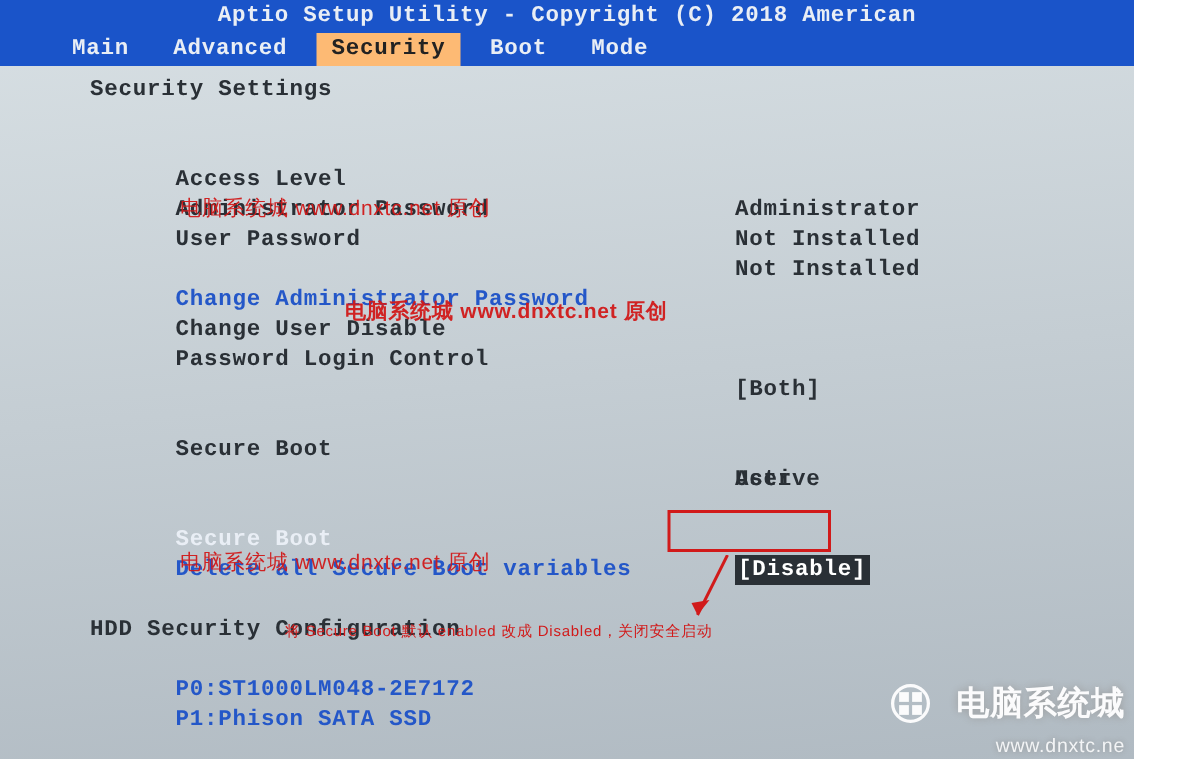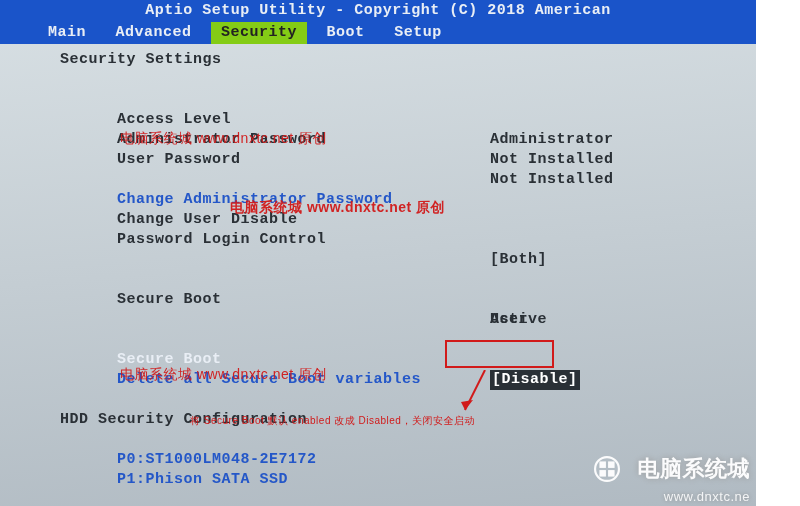--- a/index.html
+++ b/index.html
@@ -7,21 +7,21 @@
     letter-spacing:0.5px;}
   .screen{position:relative;width:756px;height:506px;
     background:linear-gradient(175deg,#d8e0e4 0%,#c4cdd3 50%,#b0bac2 100%);
     overflow:hidden;}
   .titlebar{position:absolute;top:0;left:0;right:0;height:22px;
     background:#1a54c9;color:#e9eef5;line-height:22px;text-align:center;
     overflow:hidden;white-space:nowrap;}
   .menubar{position:absolute;top:22px;left:0;right:0;height:22px;
     background:#1a54c9;color:#e9eef5;line-height:22px;padding-left:38px;}
   .menuitem{display:inline-block;padding:0 10px;}
-  .menuitem.sel{background:#84cc16;color:#222;}
+  .menuitem.sel{background:#fdba74;color:#222;}
   .body{position:absolute;top:50px;left:24px;right:4px;bottom:4px;}
   .row{position:relative;height:20px;line-height:20px;white-space:pre;margin-left:36px;}
   .lbl{color:#2a3036;}
   .val{position:absolute;left:430px;color:#2a3036;}
   .blue{color:#2457c8;}
   .hl{position:absolute;left:430px;color:#fff;background:#2a3036;
     padding:0 2px;}
   .redbox{position:absolute;left:445px;top:340px;width:105px;height:24px;
     border:2px solid #d11a1a;pointer-events:none;}
   .arrow{position:absolute;left:455px;top:370px;pointer-events:none;}
@@ -46,21 +46,21 @@
 
 <div class="screen">
 
   <div class="titlebar">Aptio Setup Utility - Copyright (C) 2018 American</div>
 
   <div class="menubar">
     <span class="menuitem">Main</span>
     <span class="menuitem">Advanced</span>
     <span class="menuitem sel">Security</span>
     <span class="menuitem">Boot</span>
-    <span class="menuitem">Setup</span>
+    <span class="menuitem">Mode</span>
   </div>
 
   <div class="body">
     <div class="row lbl">Security Settings</div>
     <div style="height:20px"></div>
 
     <div class="row">
       <span class="lbl">Access Level</span>
       <span class="val">Administrator</span>
     </div>

